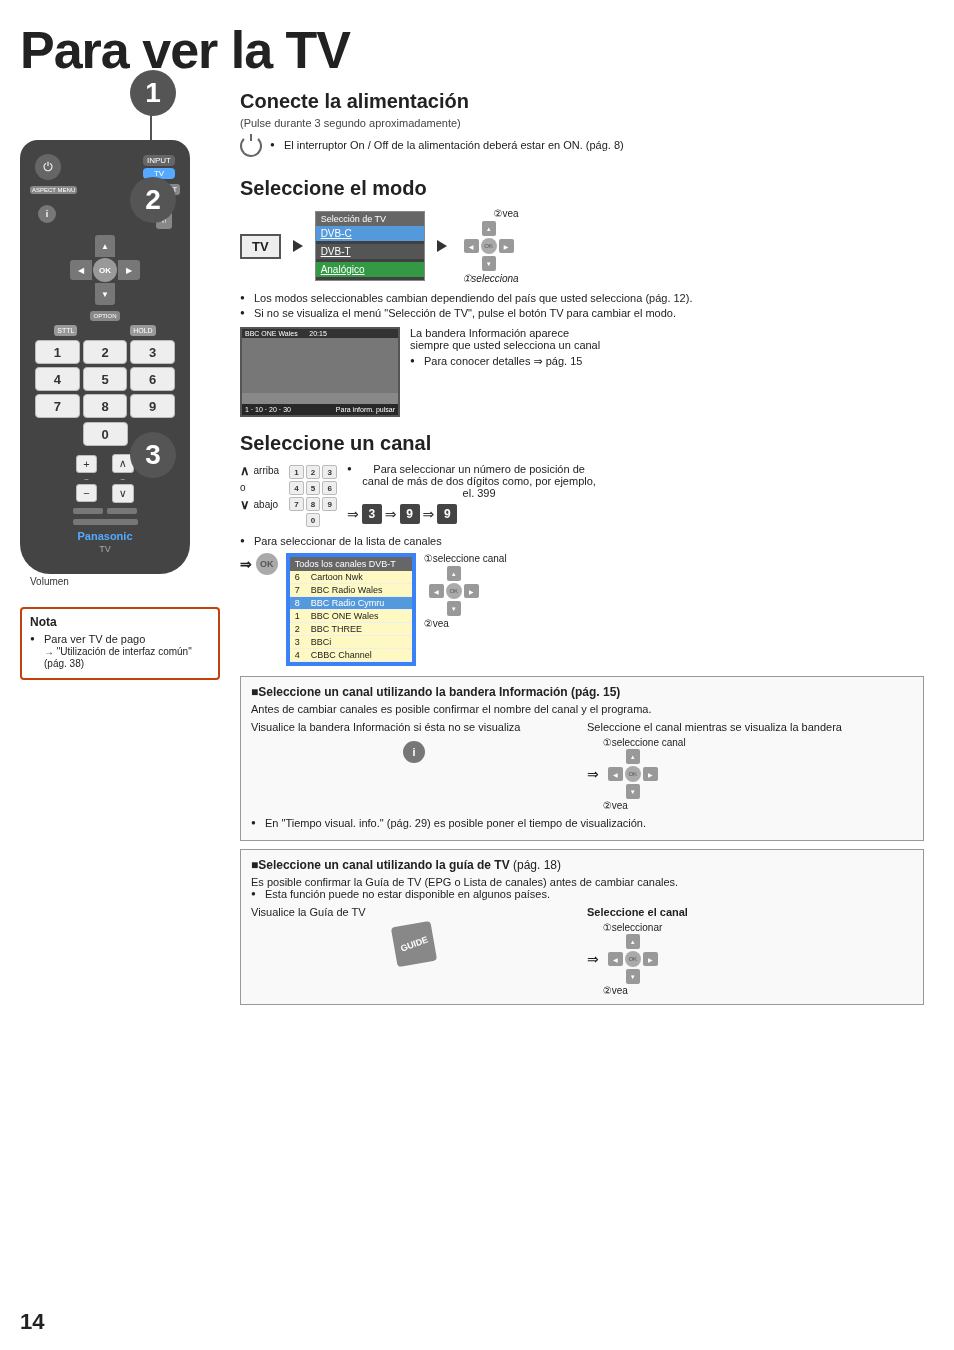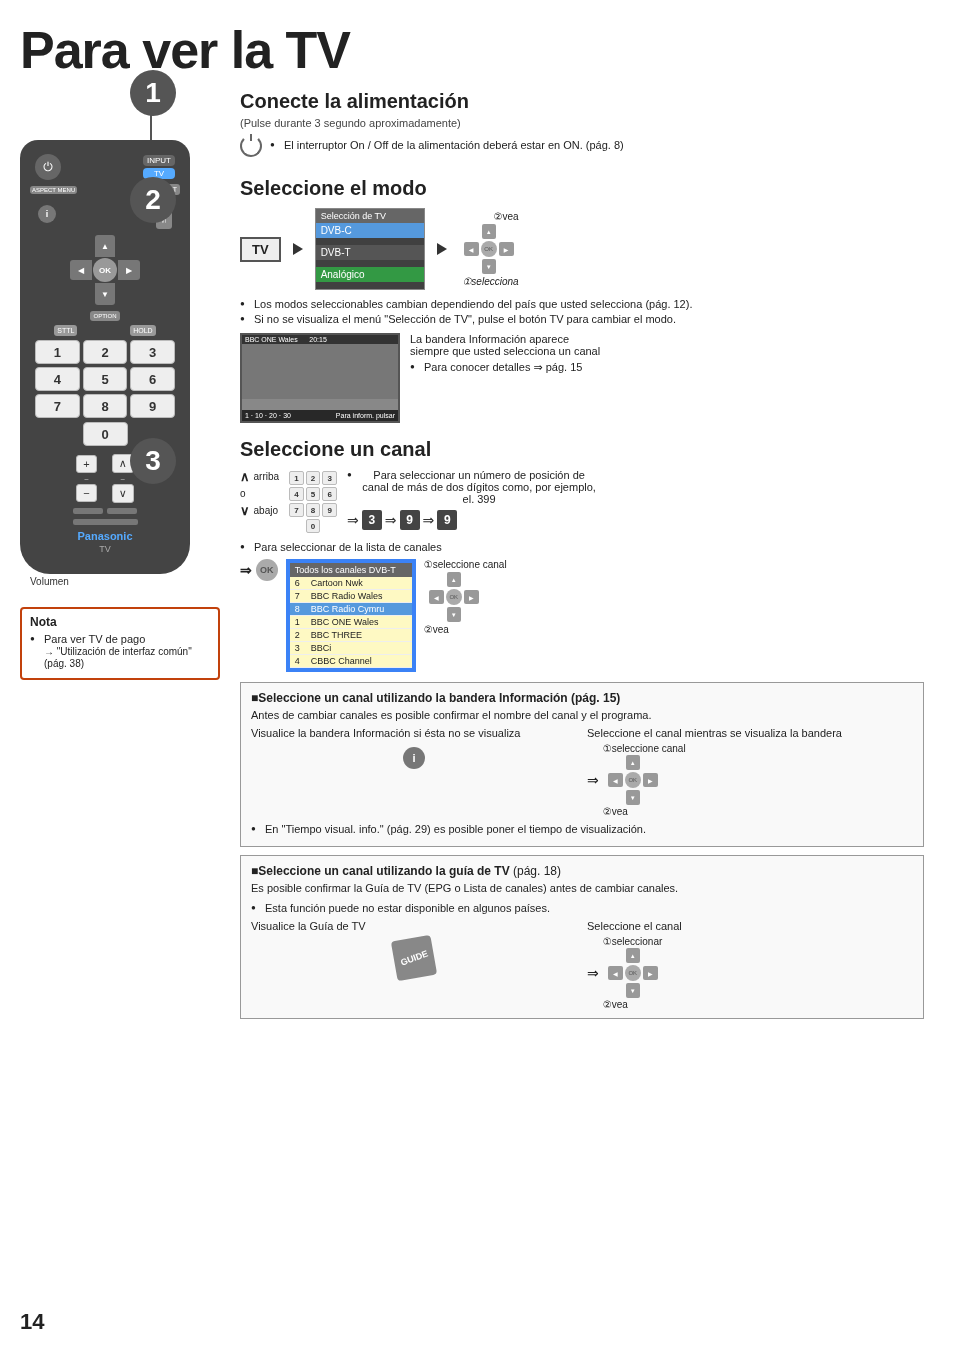--- a/index.html
+++ b/index.html
@@ -254,21 +254,22 @@
 
     .selector-header {
       background: #666;
       color: #fff;
       padding: 2px 5px;
       font-size: 9px;
     }
 
     .selector-item {
       padding: 2px 5px;
-      border-bottom: 7px solid #404040;
+      border-bottom: 3px solid #404040;
+      text-decoration: underline;
     }
 
     .selector-item.selected {
       background: #5599dd;
       color: #fff;
     }
 
     .selector-item.dark {
       background: #555;
       color: #fff;
@@ -847,36 +848,36 @@
         </div>
         <ul class="bullet-list" style="margin-top:6px;">
           <li>En "Tiempo visual. info." (pág. 29) es posible poner el tiempo de visualización.</li>
         </ul>
       </div>
 
       <div class="info-section" style="margin-top:8px;">
         <div style="font-size:12px;font-weight:bold;margin-bottom:4px;">
           <span>■Seleccione un canal utilizando la guía de TV</span> <span style="font-weight:normal;">(pág. 18)</span>
         </div>
-        <div style="font-size:11px;margin-bottom:8px;">Es posible confirmar la Guía de TV (EPG o Lista de canales) antes de cambiar canales.</div>
+        <div style="font-size:11px;margin-bottom:0;">Es posible confirmar la Guía de TV (EPG o Lista de canales) antes de cambiar canales.</div>
         <ul class="bullet-list" style="margin-bottom:6px;">
           <li>Esta función puede no estar disponible en algunos países.</li>
         </ul>
         <div class="two-col-layout">
           <div class="two-col-left">
             <div style="font-size:11px;margin-bottom:6px;">Visualice la Guía de TV</div>
 
             <div style="display:flex;justify-content:center;margin-top:4px;">
               <div style="width:40px;height:40px;background:#888;border-radius:4px;display:flex;align-items:center;justify-content:center;transform:rotate(-10deg);">
                 <span style="color:#fff;font-size:9px;font-weight:bold;transform:rotate(-10deg);">GUIDE</span>
               </div>
             </div>
           </div>
           <div class="two-col-right">
-            <div style="font-size:11px;margin-bottom:4px;">Seleccione el canal</div>
+            <div style="font-size:11px;margin-bottom:4px;font-weight:bold;">Seleccione el canal</div>
             <div style="display:flex;align-items:center;gap:4px;">
               <span style="font-size:14px;">⇒</span>
               <div style="display:flex;flex-direction:column;align-items:flex-start;gap:1px;">
                 <span style="font-size:10px;">①seleccionar</span>
                 <div class="dpad-mini">
                   <div class="dpad-mini-btn dm-up">▲</div>
                   <div class="dpad-mini-btn dm-down">▼</div>
                   <div class="dpad-mini-btn dm-left">◀</div>
                   <div class="dpad-mini-btn dm-right">▶</div>
                   <div class="dpad-mini-center">OK</div>

